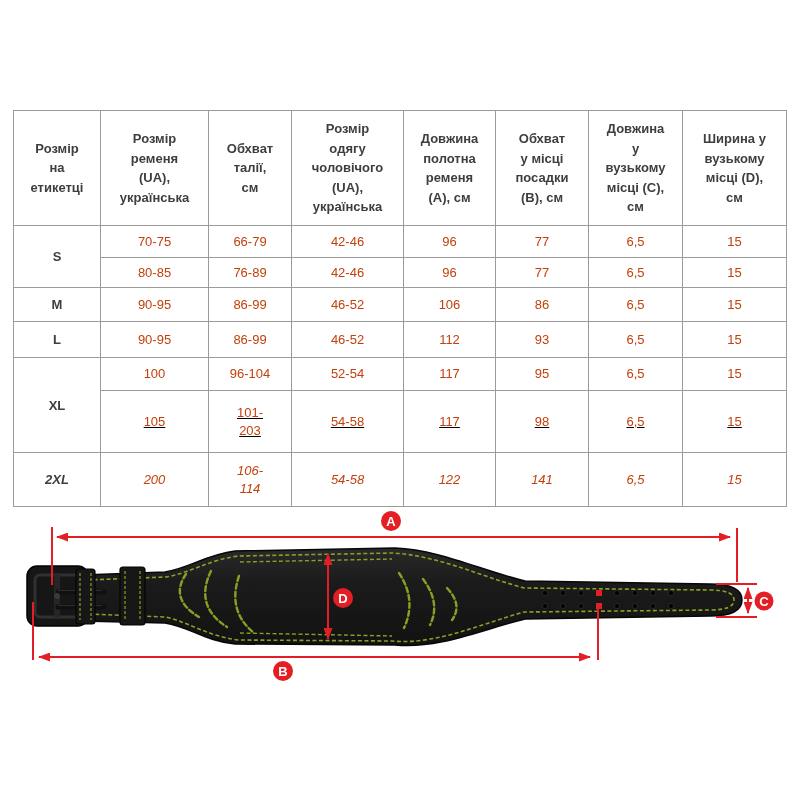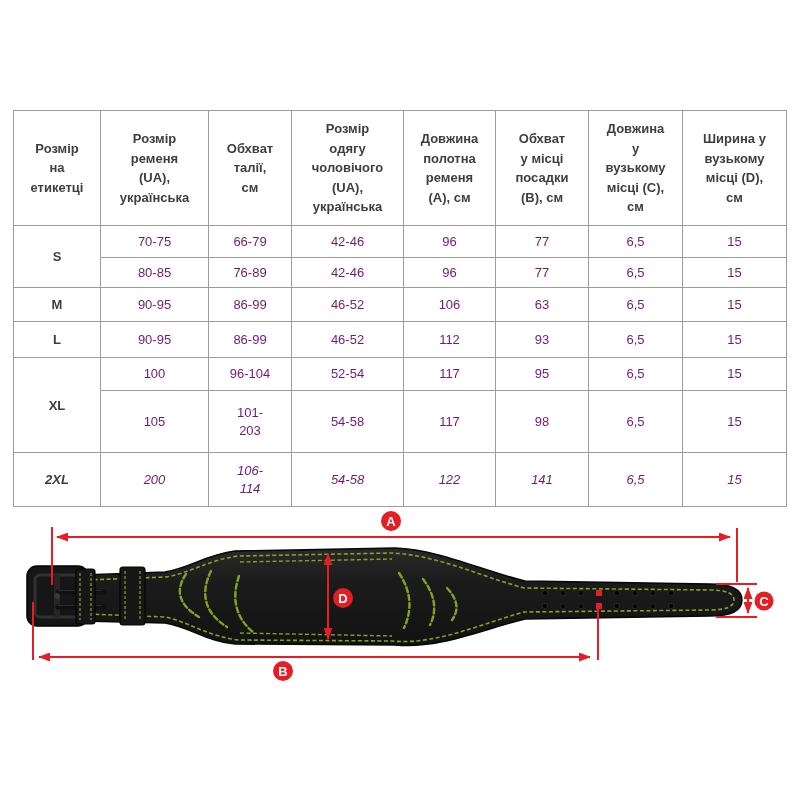--- a/index.html
+++ b/index.html
@@ -3,29 +3,29 @@
 <meta charset="utf-8">
 <style>
   html,body{margin:0;padding:0;background:#fff;}
   .page{position:relative;width:800px;height:800px;background:#ffffff;overflow:hidden;
         font-family:"Liberation Sans", sans-serif;}
   table.size-table{position:absolute;left:13px;top:110px;width:773px;
         border-collapse:collapse;table-layout:fixed;background:#fff;}
   .size-table th,.size-table td{border:1px solid #9b9b9b;text-align:center;
         vertical-align:middle;white-space:pre-line;padding:2px 4px;box-sizing:border-box;}
   .size-table th.hd{font-weight:bold;font-size:13px;color:#3e3e3e;line-height:1.5;}
-  .size-table td{font-size:13px;color:#701a75;line-height:1.35;}
+  .size-table td{font-size:13px;color:#c2410c;line-height:1.35;}
   .size-table th.sz{font-weight:bold;font-size:13px;color:#3e3e3e;}
   tr.trh{height:115px;}
   tr.tr1{height:32px;}
   tr.tr2{height:30px;margin-top:24px;}
   tr.tr3{height:34px;}
   tr.tr4{height:36px;}
   tr.tr5{height:33px;}
-  tr.tr6{height:62px;}
+  tr.tr6{height:62px;text-decoration:underline;}
   tr.tr7{height:54px;font-style:italic;}
   svg.diagram{position:absolute;left:0;top:502px;}
   .dim-label{font-family:"Liberation Sans", sans-serif;font-size:13px;font-weight:bold;}
 </style>
 </head>
 <body>
 
 <div class="page">
 
   <table class="size-table">
@@ -92,21 +92,21 @@
         <td>77</td>
         <td>6,5</td>
         <td>15</td>
       </tr>
       <tr class="tr3">
         <th class="sz">M</th>
         <td>90-95</td>
         <td>86-99</td>
         <td>46-52</td>
         <td>106</td>
-        <td>63</td>
+        <td>86</td>
         <td>6,5</td>
         <td>15</td>
       </tr>
       <tr class="tr4">
         <th class="sz">L</th>
         <td>90-95</td>
         <td>86-99</td>
         <td>46-52</td>
         <td>112</td>
         <td>93</td>

